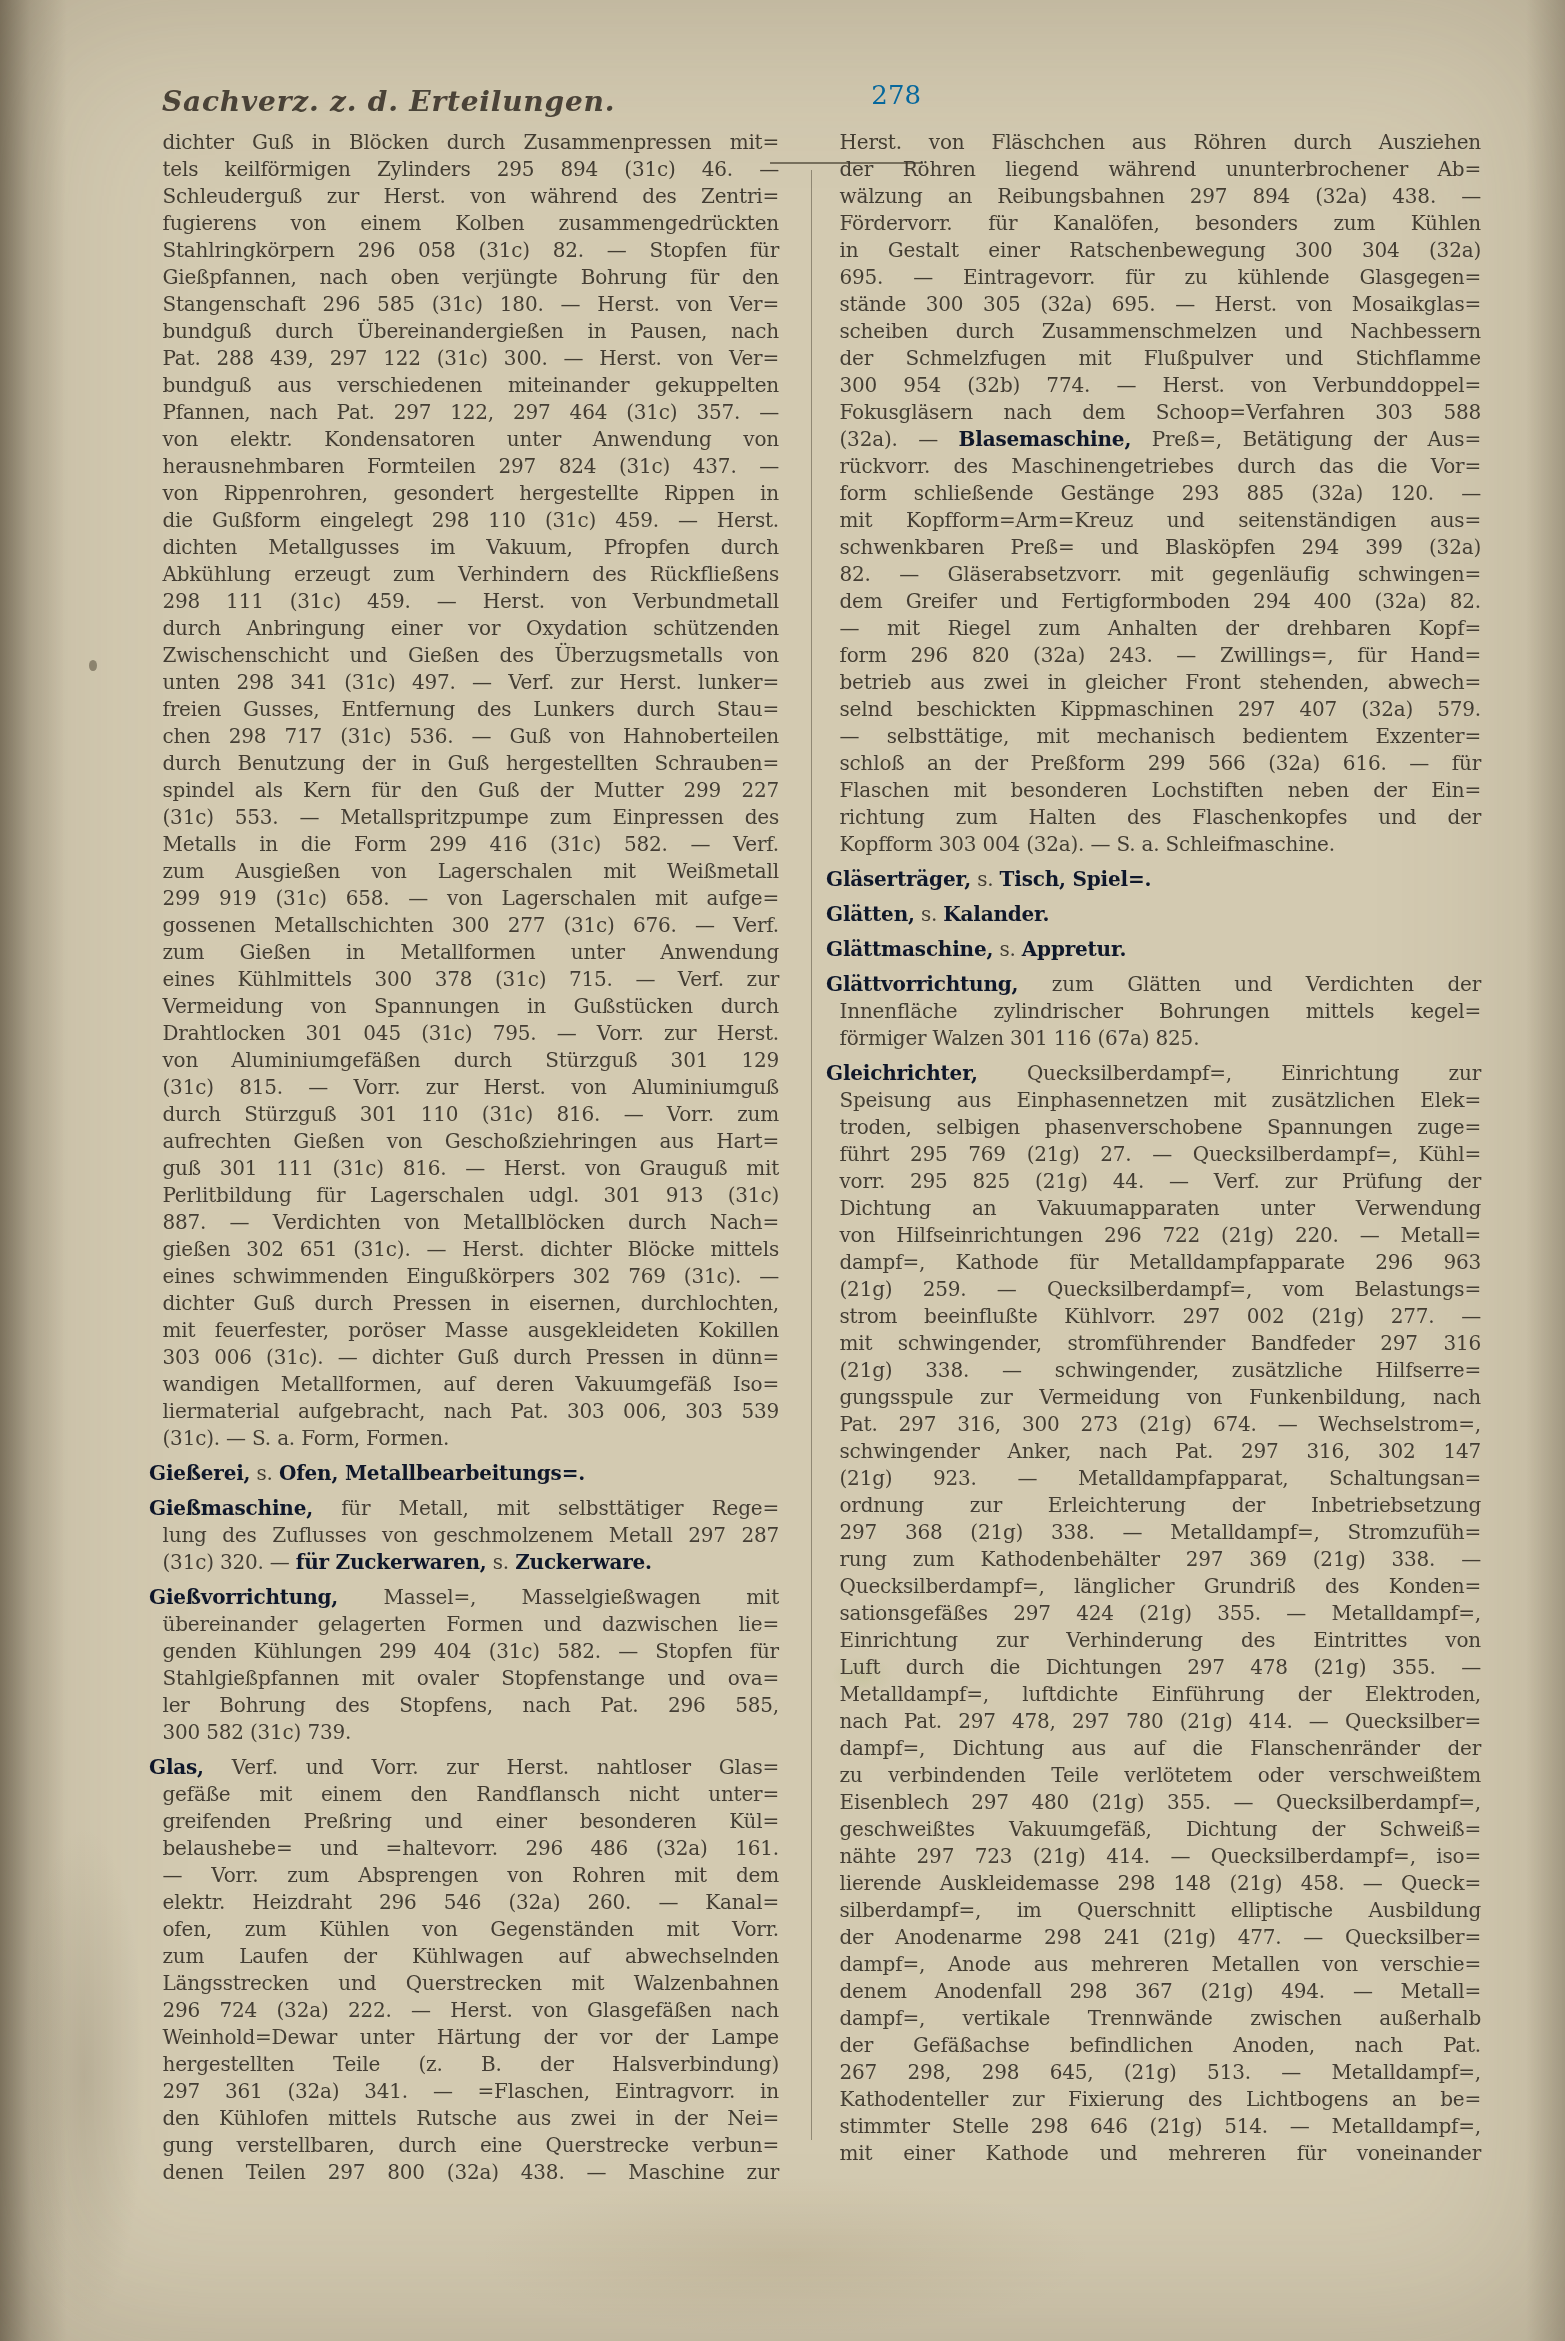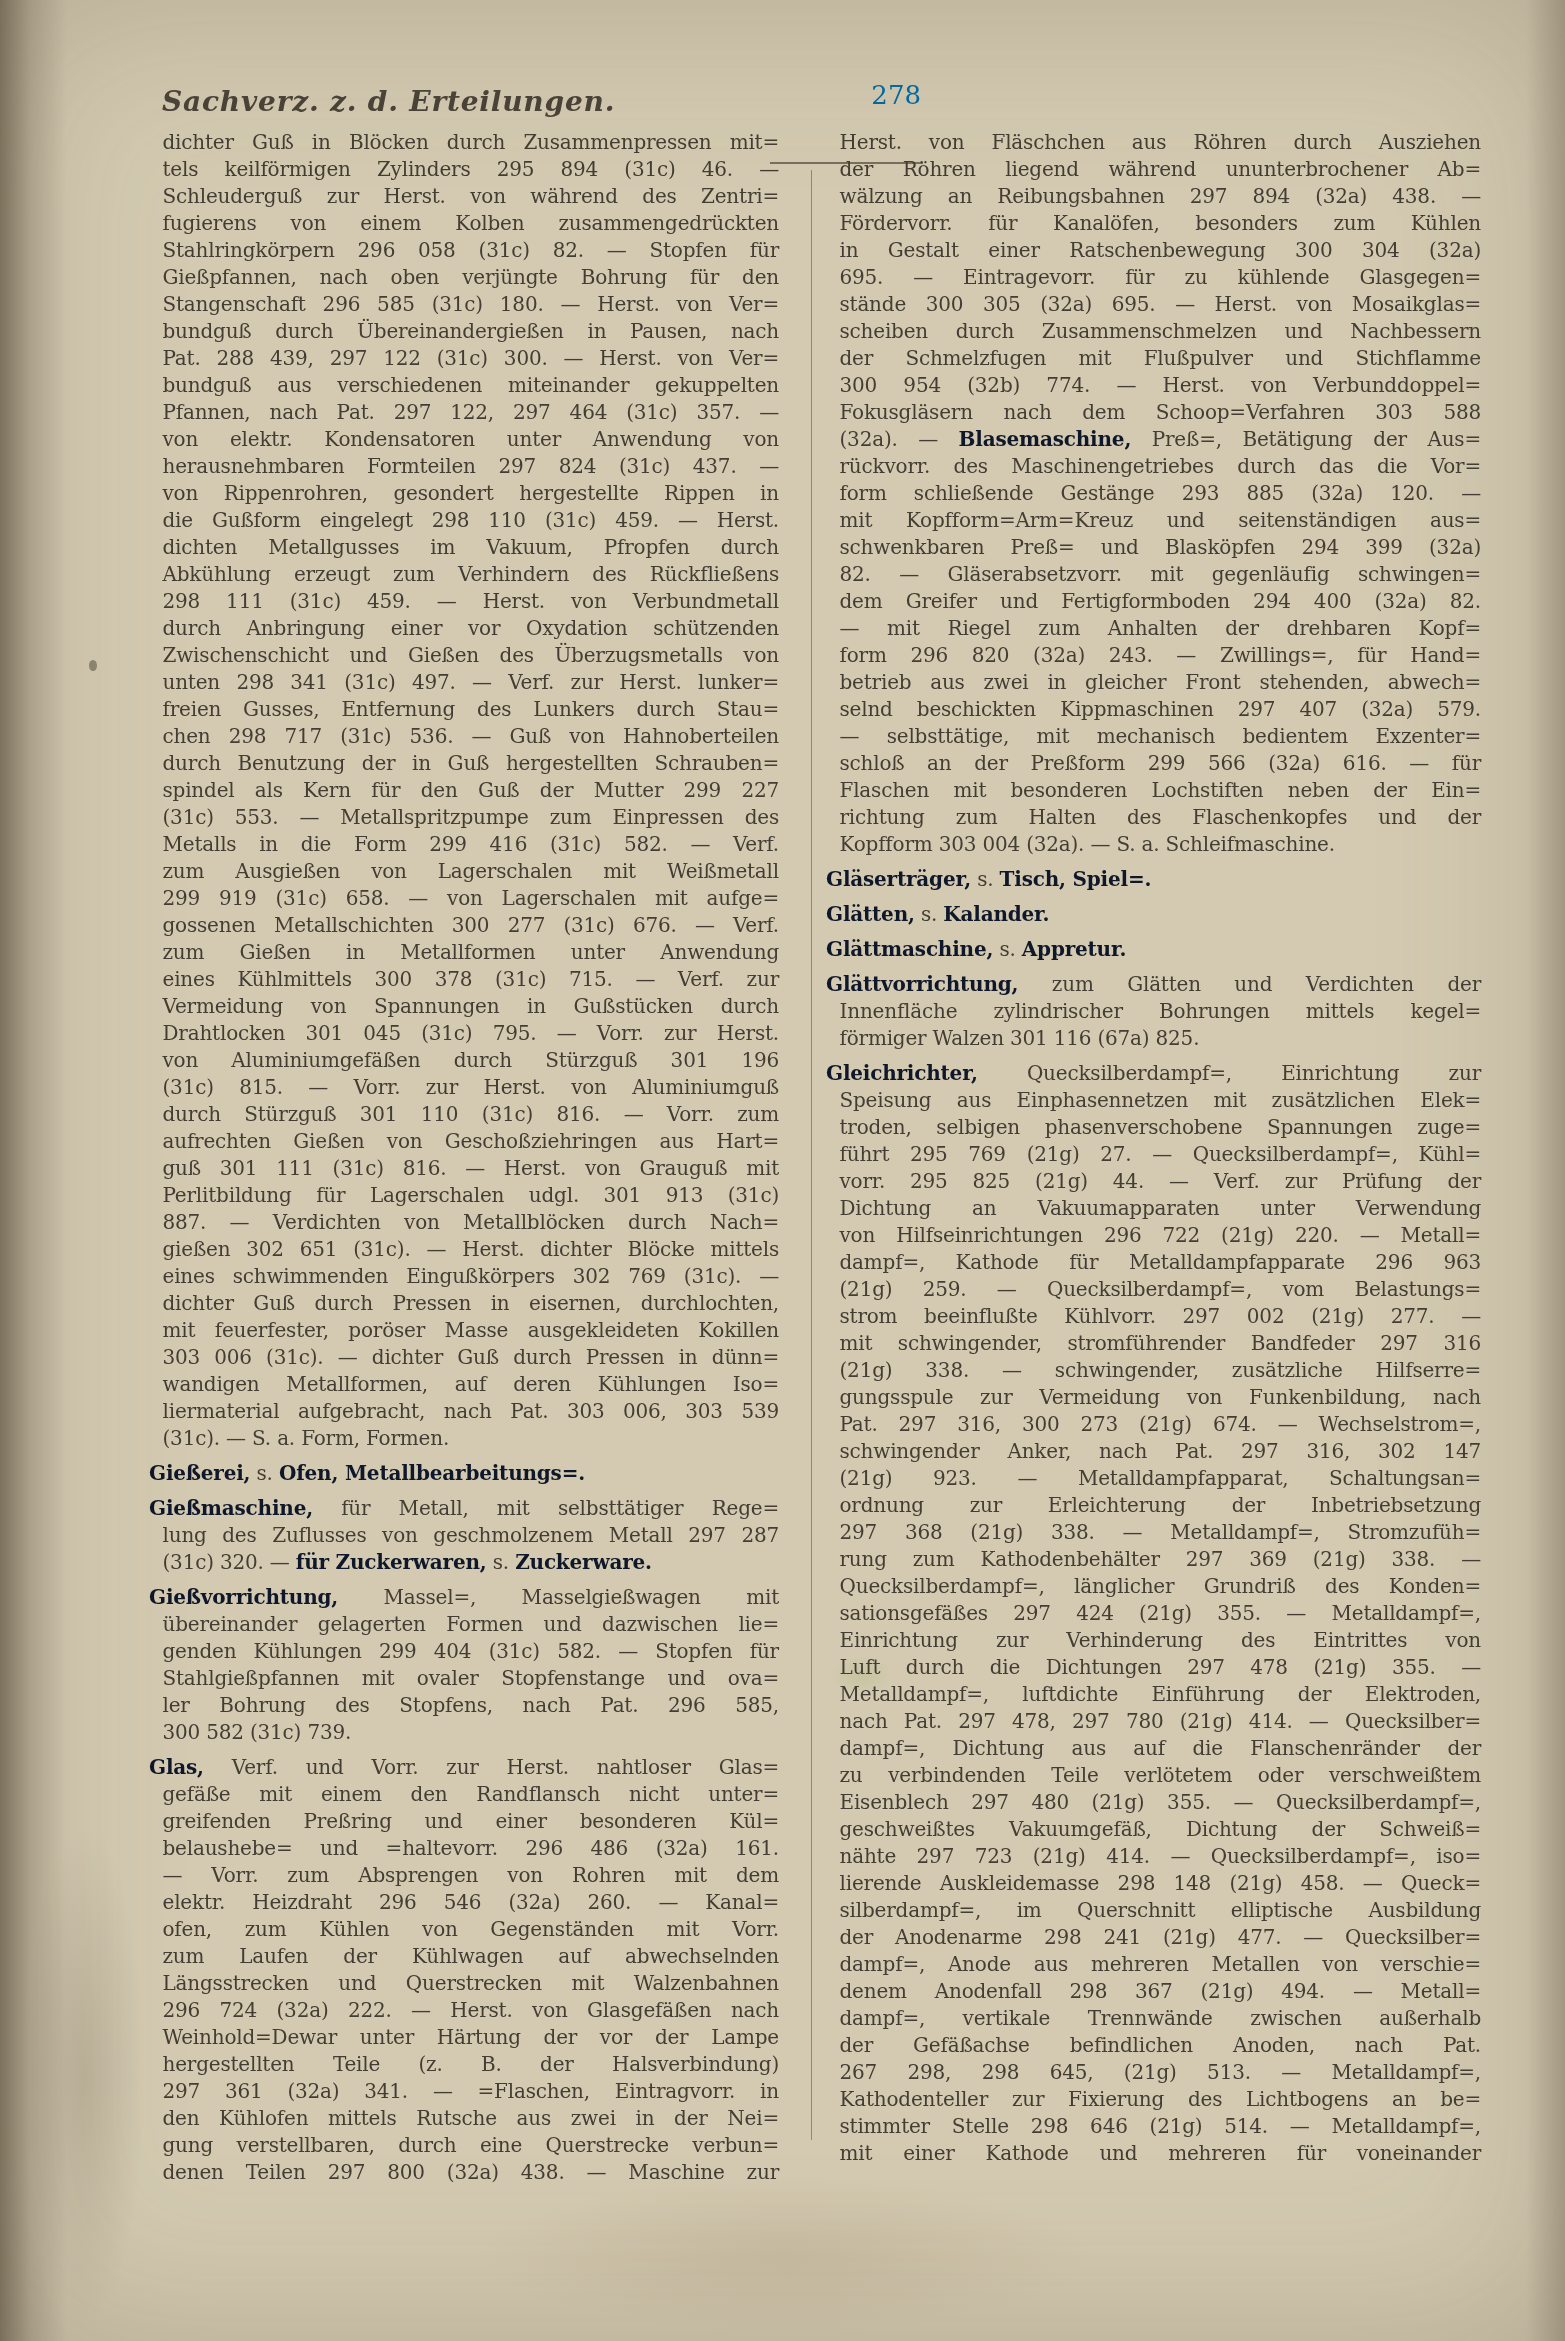--- a/index.html
+++ b/index.html
@@ -122,33 +122,33 @@
       <div class="line">spindel als Kern für den Guß der Mutter 299 227</div>
       <div class="line">(31c) 553. — Metallspritzpumpe zum Einpressen des</div>
       <div class="line">Metalls in die Form 299 416 (31c) 582. — Verf.</div>
       <div class="line">zum Ausgießen von Lagerschalen mit Weißmetall</div>
       <div class="line">299 919 (31c) 658. — von Lagerschalen mit aufge=</div>
       <div class="line">gossenen Metallschichten 300 277 (31c) 676. — Verf.</div>
       <div class="line">zum Gießen in Metallformen unter Anwendung</div>
       <div class="line">eines Kühlmittels 300 378 (31c) 715. — Verf. zur</div>
       <div class="line">Vermeidung von Spannungen in Gußstücken durch</div>
       <div class="line">Drahtlocken 301 045 (31c) 795. — Vorr. zur Herst.</div>
-      <div class="line">von Aluminiumgefäßen durch Stürzguß 301 196</div>
+      <div class="line">von Aluminiumgefäßen durch Stürzguß 301 129</div>
       <div class="line">(31c) 815. — Vorr. zur Herst. von Aluminiumguß</div>
       <div class="line">durch Stürzguß 301 110 (31c) 816. — Vorr. zum</div>
       <div class="line">aufrechten Gießen von Geschoßziehringen aus Hart=</div>
       <div class="line">guß 301 111 (31c) 816. — Herst. von Grauguß mit</div>
       <div class="line">Perlitbildung für Lagerschalen udgl. 301 913 (31c)</div>
       <div class="line">887. — Verdichten von Metallblöcken durch Nach=</div>
       <div class="line">gießen 302 651 (31c). — Herst. dichter Blöcke mittels</div>
       <div class="line">eines schwimmenden Eingußkörpers 302 769 (31c). —</div>
       <div class="line">dichter Guß durch Pressen in eisernen, durchlochten,</div>
       <div class="line">mit feuerfester, poröser Masse ausgekleideten Kokillen</div>
       <div class="line">303 006 (31c). — dichter Guß durch Pressen in dünn=</div>
-      <div class="line">wandigen Metallformen, auf deren Kühlungen Iso=</div>
+      <div class="line">wandigen Metallformen, auf deren Vakuumgefäß Iso=</div>
       <div class="line">liermaterial aufgebracht, nach Pat. 303 006, 303 539</div>
       <div class="line">(31c). — S. a. Form, Formen.</div>
     </div>
     <div class="para entry">
       <div class="line"><span class="bold">Gießerei,</span><span> s. </span><span class="bold">Ofen, Metallbearbeitungs=.</span></div>
     </div>
     <div class="para entry">
       <div class="line"><span class="bold">Gießmaschine,</span><span> für Metall, mit selbsttätiger Rege=</span></div>
       <div class="line">lung des Zuflusses von geschmolzenem Metall 297 287</div>
       <div class="line"><span>(31c) 320. — </span><span class="bold">für Zuckerwaren,</span><span> s. </span><span class="bold">Zuckerware.</span></div>

